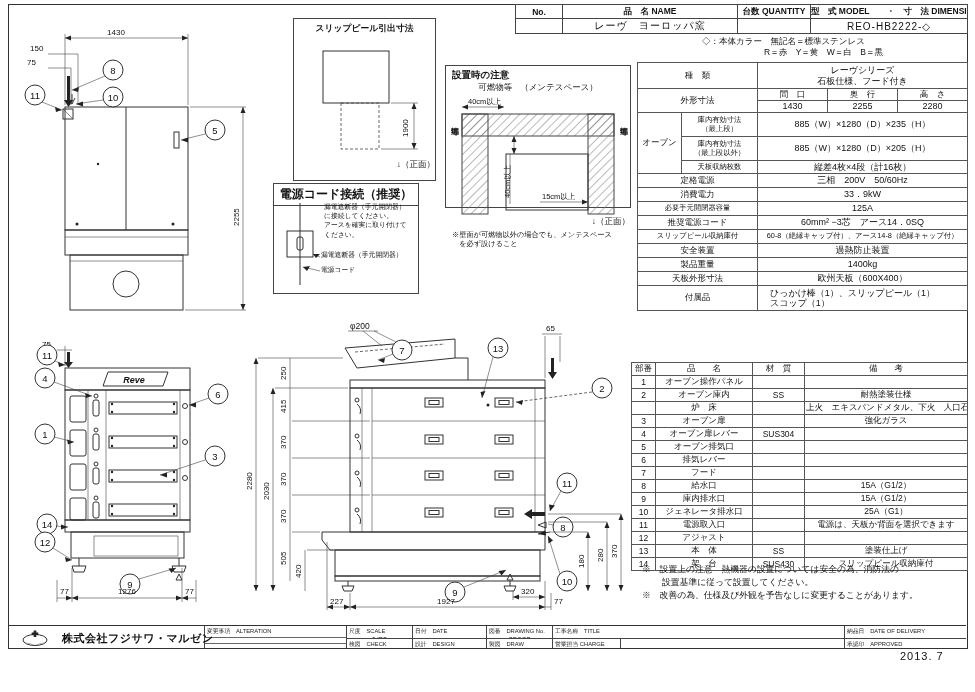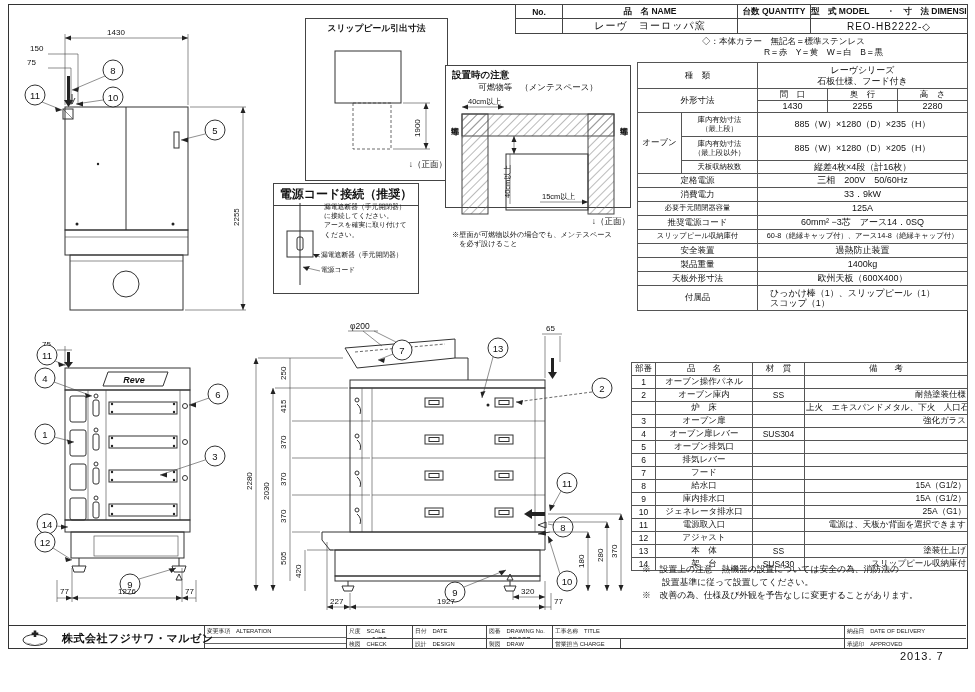--- a/index.html
+++ b/index.html
@@ -17,34 +17,34 @@
   #colornote div:nth-child(2){padding-left:62px;}
   
   #spec{left:637px;top:62px;width:330px;}
   #spec td{border:1px solid #555;font-size:9px;padding:0 1px;text-align:center;line-height:1.15;overflow:hidden;}
   #spec td.lb{font-size:8.5px;}
   #spec td.sm{font-size:7.3px;}
   #spec tr.dash td{border-bottom:1px dashed #666;}
   
   #parts{left:631px;top:362px;width:336px;}
   #parts td,#parts th{border:1px solid #555;font-size:8.5px;font-weight:normal;height:11px;padding:0 1px;text-align:center;white-space:nowrap;overflow:hidden;}
-  #parts .pc-note{text-align:right;}
+  #parts .pc-note{text-align:center;}
   #notes{left:642px;top:563px;font-size:8.8px;line-height:1.45;}
   #notes .ind{padding-left:20px;}
   
   #tblock{left:8px;top:625px;width:958px;height:22px;border-top:1.5px solid #333;}
   .tbc{position:absolute;border-left:1px solid #444;box-sizing:border-box;overflow:hidden;}
   .tbl{font-size:5.8px;white-space:nowrap;padding:1px 0 0 2px;color:#222;}
   .tbv{font-size:8px;text-align:center;line-height:1;}
   #datestamp{left:900px;top:650px;font-size:11px;letter-spacing:1px;}
   #logo{left:20px;top:629px;display:flex;align-items:center;gap:12px;}
   #logo span{font-size:11px;font-weight:bold;letter-spacing:0.5px;}
   
   .nbox{border:1px solid #444;background:#fff;box-sizing:border-box;}
-  #slipbox{left:293px;top:18px;width:143px;height:163px;margin-left:12px;}
+  #slipbox{left:293px;top:18px;width:143px;height:163px;}
   #slipbox .t{font-size:8.8px;text-align:center;padding-top:4px;font-weight:bold;}
   .frontlbl{font-size:8.5px;text-align:right;}
   #installbox{left:445px;top:65px;width:186px;height:143px;}
   #installbox .t{font-size:9.5px;font-weight:bold;padding:3px 0 0 6px;}
   #installbox .row2{font-size:8.5px;display:flex;justify-content:center;gap:8px;}
   #installbox .fn{font-size:7.2px;line-height:1.3;padding:1px 4px 0 6px;}
   #powerbox{left:273px;top:183px;width:146px;height:111px;}
   #powerbox .t{font-size:12px;font-weight:bold;text-align:center;border-bottom:1px solid #444;padding:2px 0;}
   #powerbox .txt{position:absolute;left:50px;top:18px;font-size:6.8px;line-height:1.35;}
   #powerbox .l1{position:absolute;left:47px;top:66px;font-size:6.8px;}

